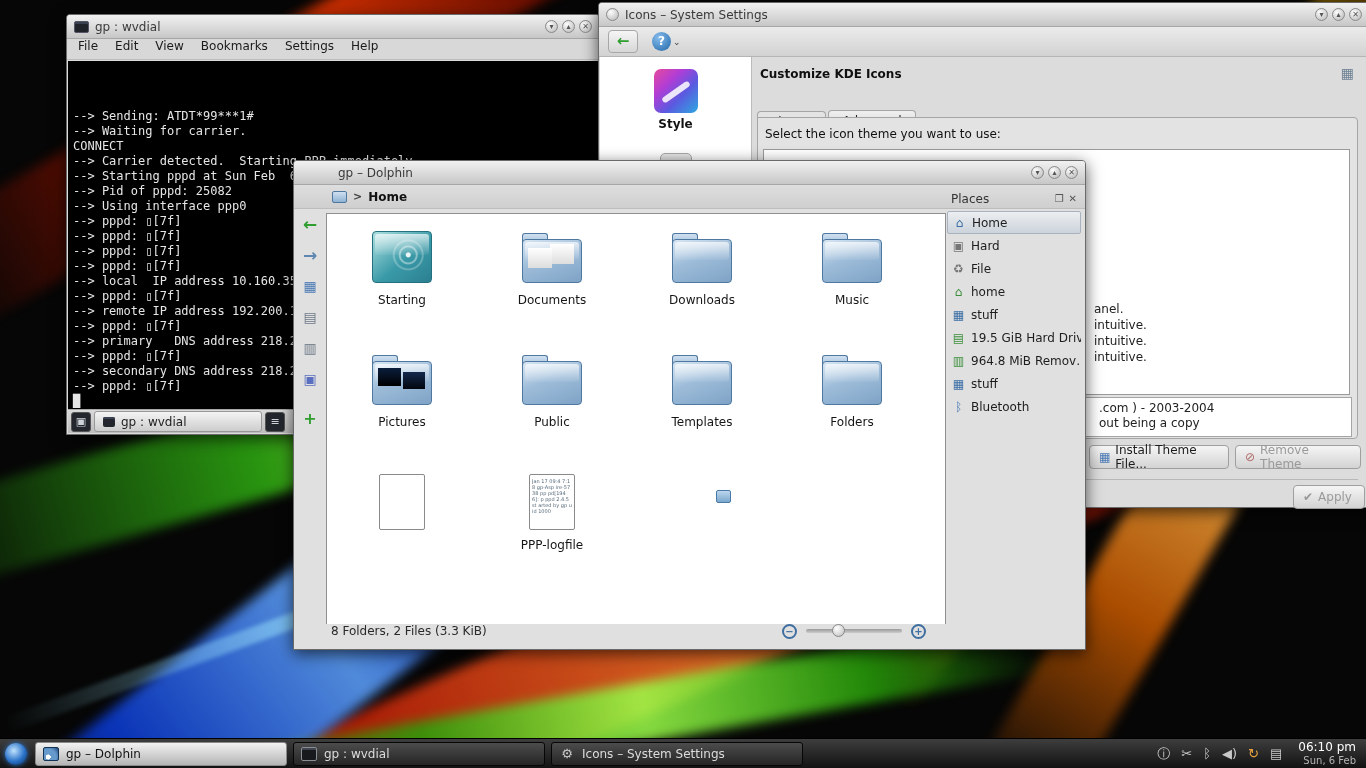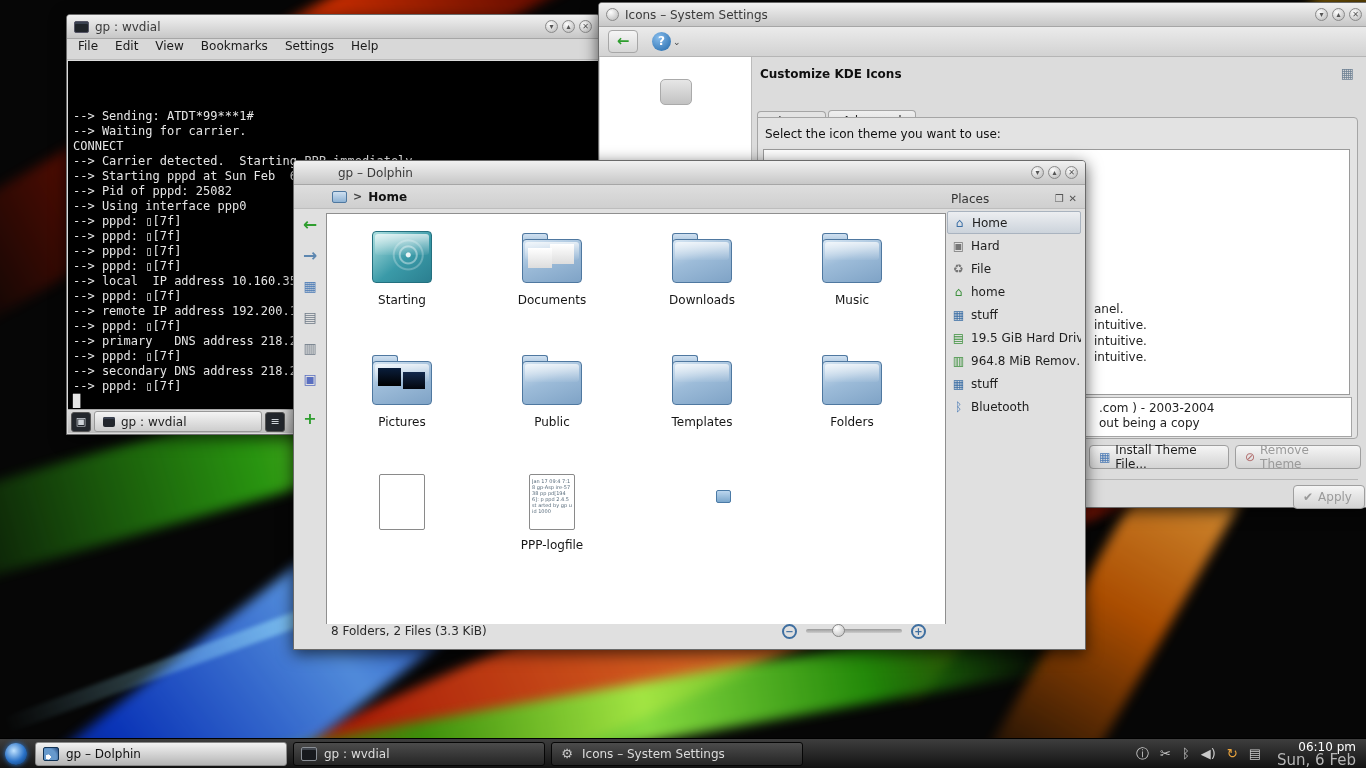--- a/index.html
+++ b/index.html
@@ -216,21 +216,21 @@
   .ticon { width:16px; height:14px; flex:0 0 16px; border-radius:2px; text-align:center; }
   .ti-dolphin { background:radial-gradient(circle at 30% 75%, #ffffff 18%, #6699cc 20% 60%, #224477 100%);
                 border:1px solid #113355; }
   .ti-term { background:#17191d; border:1px solid #8a8f96; box-shadow:inset 0 2px 0 #40454d; }
   .ti-gear { color:#c9c9c9; font-size:13px; line-height:14px; }
   .tb-spacer { flex:1; }
   .tray { display:flex; align-items:center; gap:11px; color:#c9c9c9; font-size:13px; }
   .tray-orange { color:#e8a33d; }
   .clock { margin:0 10px 0 16px; text-align:right; line-height:13px; }
   .clk-time { color:#fff; }
-  .clk-date { color:#b5b5b5; font-size:15px; }
+  .clk-date { color:#b5b5b5; font-size:10px; }
 </style>
 </head>
 <body>
 
 <div class="wall">
   <div class="beam b5"></div>
   <div class="beam b1"></div>
   <div class="beam b2"></div>
   <div class="beam b3"></div>
   <div class="beam b4"></div>
@@ -285,20 +285,24 @@
   </div>
   <div class="s-toolbar">
     <span class="back-btn">←</span>
     <span class="help-wrap">
       <span class="help-btn">?</span>
       <span class="caret">⌄</span>
     </span>
   </div>
   <div class="s-body">
     <div class="s-sidebar">
+      <div>
+        <div class="style-icon"></div>
+        <div class="style-label">Style</div>
+      </div>
       <div class="cat-partial"></div>
     </div>
     <div class="s-main">
       <div class="s-header">Customize KDE Icons</div>
       <span class="viewmode">▦</span>
       <div class="s-tabs">
 
       <span class="s-tab active">Theme</span>
           <span class="s-tab">Advanced</span>
         </div>

